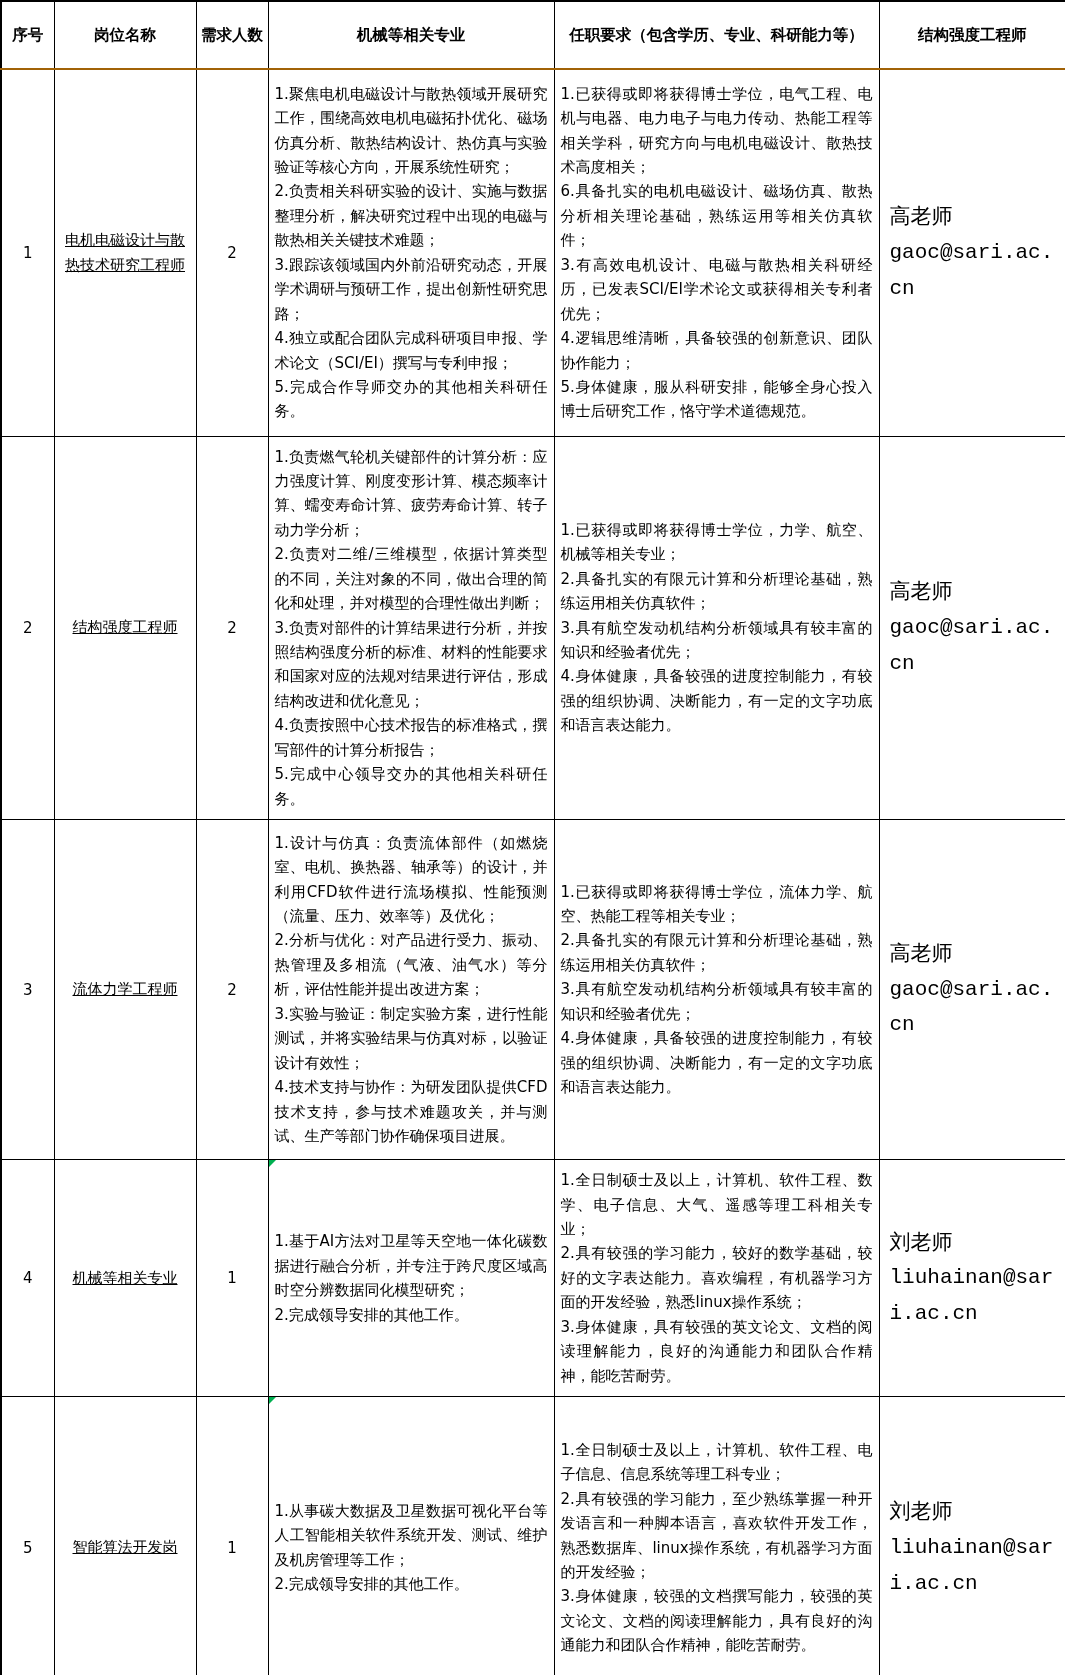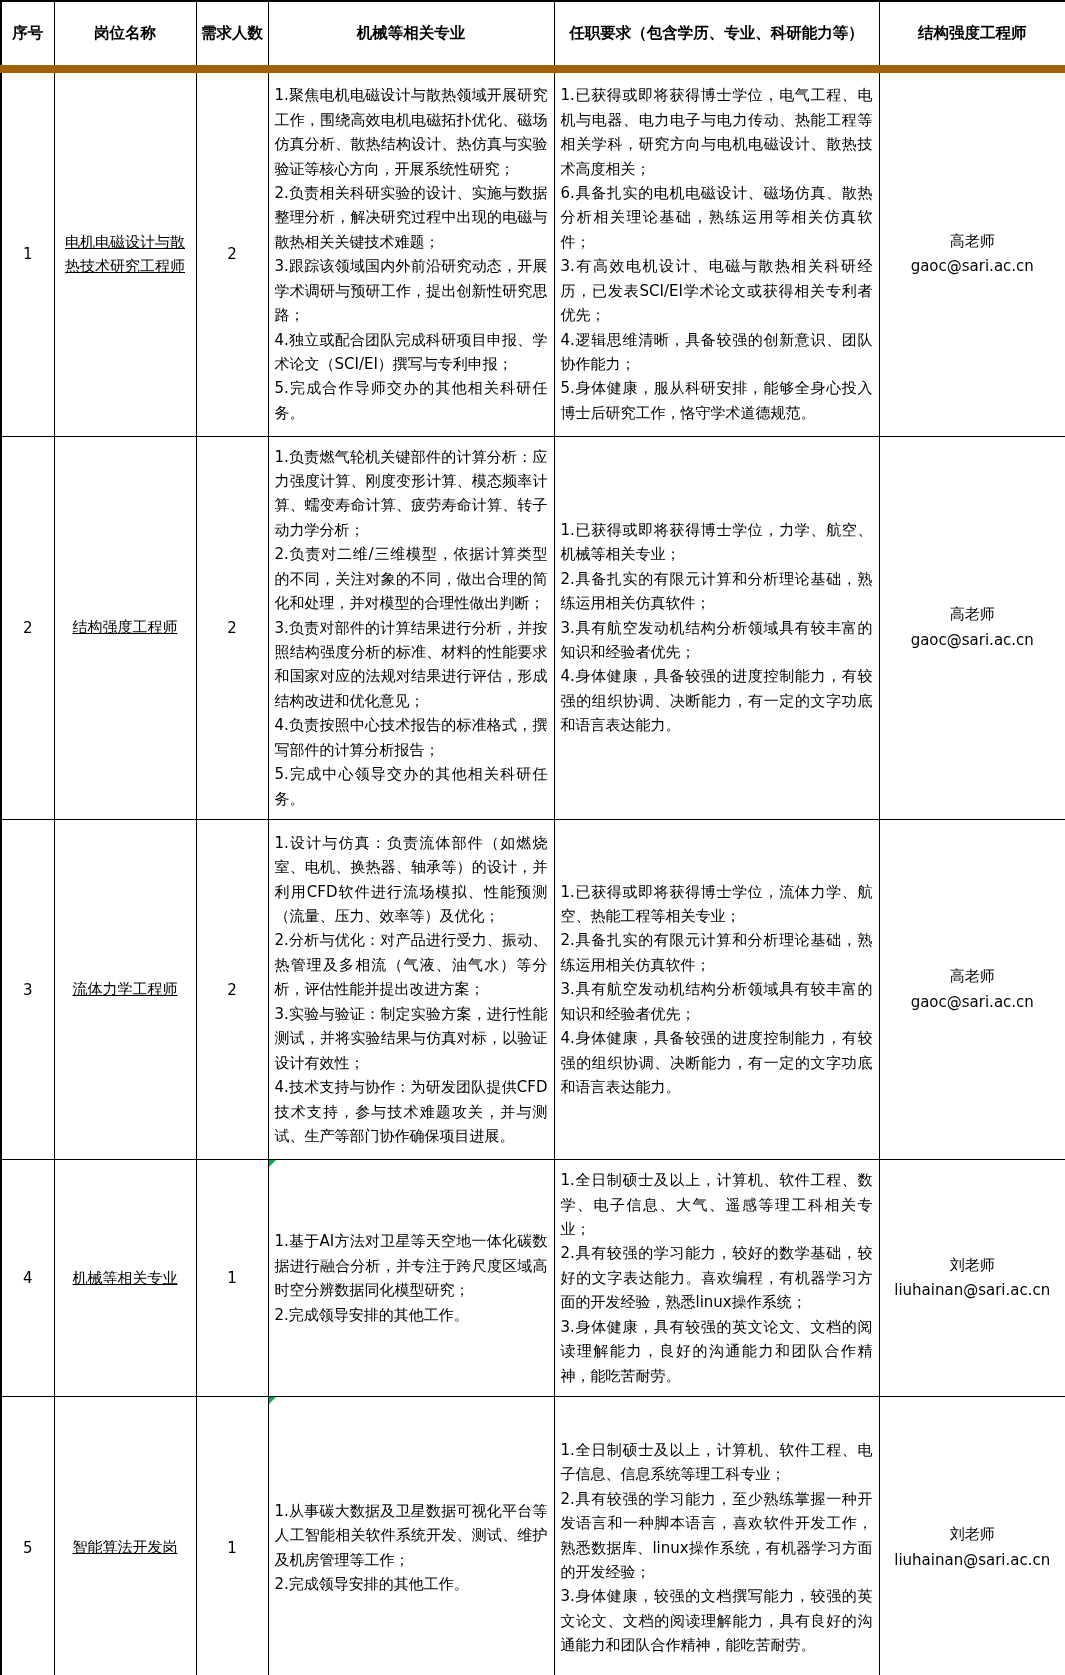--- a/index.html
+++ b/index.html
@@ -15,40 +15,39 @@
     border:1px solid #000;
     vertical-align:middle;
     overflow:hidden;
     position:relative;
   }
   .jobs thead th{
     font-weight:bold;
     font-size:15.5px;
     text-align:center;
     line-height:1.6;
-    border-bottom:8px solid #a16207;
+    border-bottom:2px solid #a16207;
     padding:2px 4px;
   }
   .c-serial{ text-align:center; font-size:15px; }
   .c-pos{ text-align:center; font-size:15px; line-height:1.65; padding:0 8px;text-decoration:underline; }
   .c-count{ text-align:center; font-size:15px; }
   .c-duties,.c-req{
     font-size:15px;
     line-height:1.63;
     text-align:justify;
     padding:8px 6px;
     white-space:pre-line;
   }
   .c-contact{
-    text-align:center;
-    font-size:15px;
+    font-size:21px;
     line-height:1.7;
     padding:0 10px;
   }
-  .c-contact .email{ word-break:break-all; }
+  .c-contact .email{ word-break:break-all;font-family:Liberation Mono, monospace; }
   .corner-marker{
     position:absolute;
     top:0; left:0;
     width:0; height:0;
     border-top:7px solid #00B050;
     border-right:7px solid transparent;
     display:block;
   }
 </style>
 </head>

